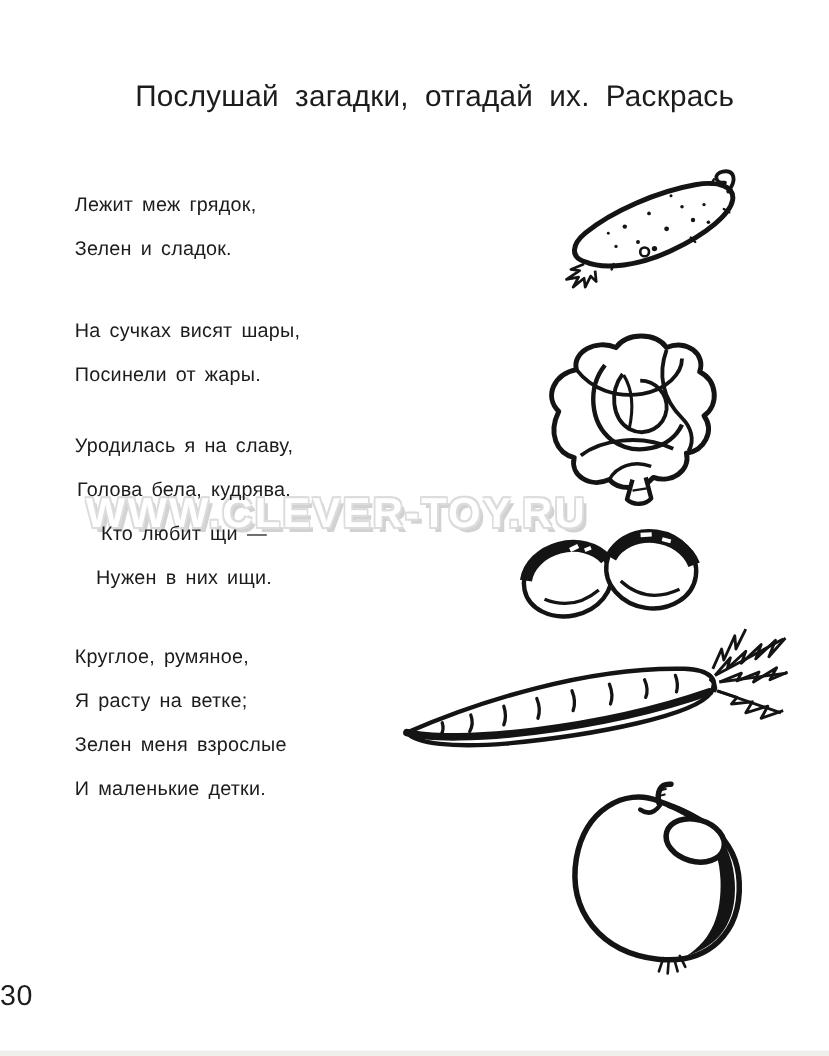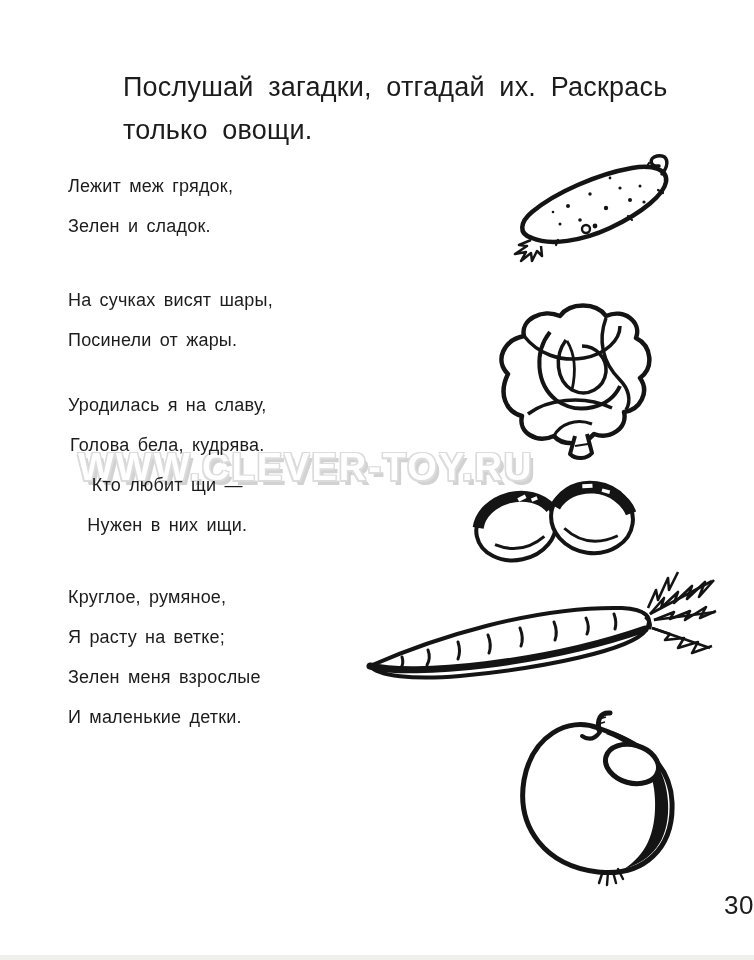--- a/index.html
+++ b/index.html
@@ -9,21 +9,21 @@
     font-family:"Liberation Sans","DejaVu Sans",sans-serif;
     color:#1c1c1c;
   }
   .instruction{position:absolute;left:110px;top:66px;font-size:27px;line-height:43px;word-spacing:7px;letter-spacing:0.2px;margin-left:13px;}
   .riddle{position:absolute;left:68px;font-size:18px;line-height:40px;word-spacing:3px;letter-spacing:0.2px;}
   #riddle-1{top:166px;}
   #riddle-2{top:280px;}
   #riddle-3{top:385px;text-align:center;}
   #riddle-4{top:577px;}
   #riddle-5{top:745px;}
-  .page-number{position:absolute;left:0;top:890px;width:754px;text-align:right;font-size:26px;letter-spacing:0.5px;}
+  .page-number{position:absolute;left:0;top:890px;width:754px;text-align:left;font-size:26px;letter-spacing:0.5px;}
   .watermark{
     position:absolute;left:78px;top:446px;white-space:nowrap;
     font-size:38px;font-weight:bold;letter-spacing:2px;
     color:#ffffff;
     text-shadow:-1.5px -1.5px 0 #dcdcdc, 1.5px -1.5px 0 #dcdcdc,
                 -1.5px 1.5px 0 #dcdcdc, 1.5px 1.5px 0 #dcdcdc,
                 4px 5px 0 #d2d2d2;
   }
   .illus{position:absolute;}
   #cucumber{left:498px;top:150px;}
@@ -36,21 +36,20 @@
 </style>
 </head>
 <body>
 
 <div id="page">
 
   <div class="watermark">WWW.CLEVER-TOY.RU</div>
 
   <div class="instruction">
     <div>Послушай  загадки,  отгадай  их.  Раскрась</div>
-    <div>только овощи.</div>
   </div>
 
   <div class="riddle" id="riddle-1">
     <div>Лежит меж грядок,</div>
     <div>Зелен и сладок.</div>
   </div>
 
   <div class="riddle" id="riddle-2">
     <div>На сучках висят шары,</div>
     <div>Посинели от жары.</div>

